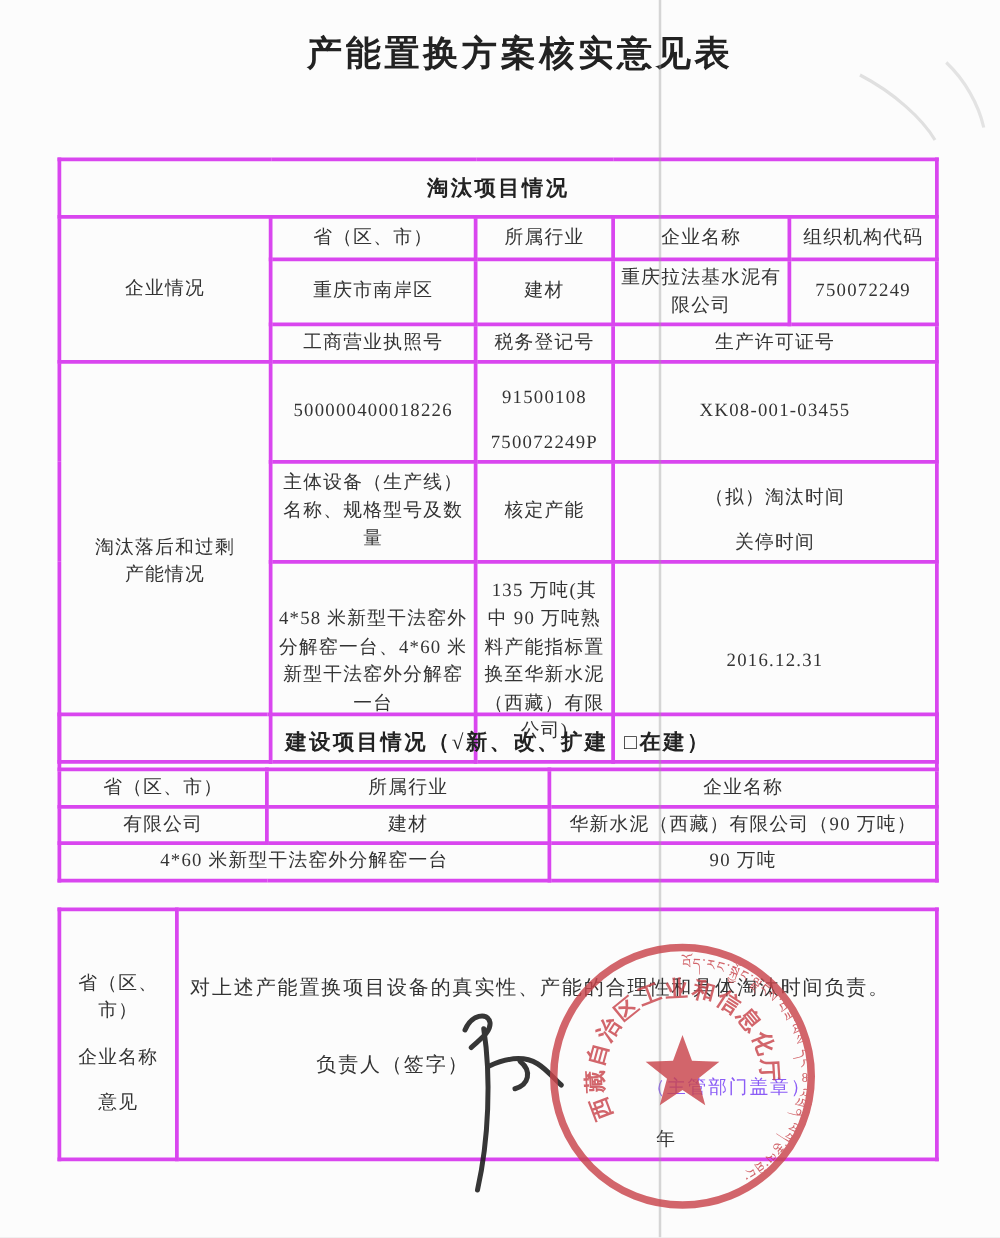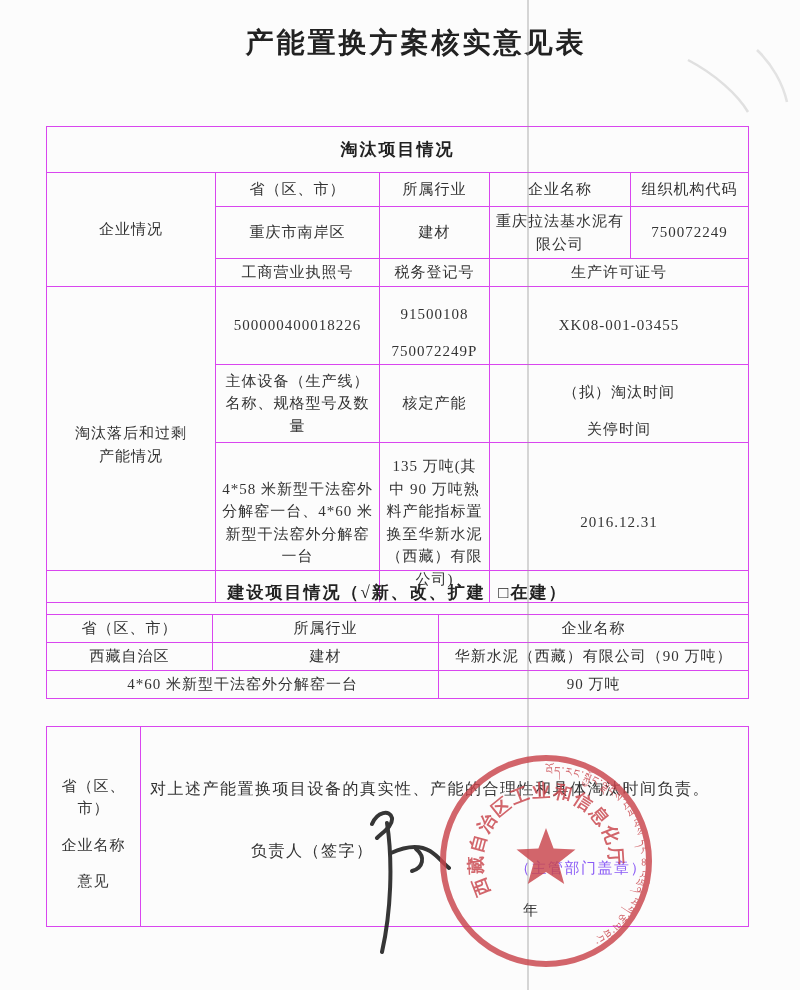--- a/index.html
+++ b/index.html
@@ -9,21 +9,21 @@
     overflow:hidden;margin:0 auto;
   }
   .title{
     position:absolute;top:24px;left:0;width:100%;text-align:center;
     font-size:28px;font-weight:bold;letter-spacing:3px;margin:0;color:#222;padding-left:16px;
   }
   table{
     position:absolute;left:46px;width:702px;border-collapse:collapse;table-layout:fixed;
   }
   td,th{
-    border:1px solid #d946ef;text-align:center;vertical-align:middle;
+    border:3px solid #d946ef;text-align:center;vertical-align:middle;
     font-size:15px;font-weight:normal;letter-spacing:1px;line-height:1.5;
     padding:2px 5px;color:#333;
   }
   th.sec{font-size:17px;font-weight:bold;letter-spacing:2px;color:#222;}
   .bold{font-weight:normal;}
   .line{display:block;margin-top:14px;}
   #t1{top:126px;} #t2{top:570px;} #t3{top:726px;}
   .rowlabel-narrow{padding:0 22px;}
   .verify-cell{position:relative;padding:0;vertical-align:top;text-align:left;}
   .verify-cell .abs{position:absolute;white-space:nowrap;letter-spacing:1.5px;}
@@ -113,21 +113,21 @@
       <th class="sec" colspan="3">
         <span>建设项目情况（</span><span>√</span><span>新、改、扩建</span>&nbsp;&nbsp;<span>□</span><span>在建）</span>
       </th>
     </tr>
     <tr style="height:28px">
       <td>省（区、市）</td>
       <td>所属行业</td>
       <td>企业名称</td>
     </tr>
     <tr style="height:27px">
-      <td>西藏自治区</td>
+      <td>有限公司</td>
       <td>建材</td>
       <td>华新水泥（西藏）有限公司（90 万吨）</td>
     </tr>
     <tr style="height:28px">
       <td colspan="2">4*60 米新型干法窑外分解窑一台</td>
       <td>90 万吨</td>
     </tr>
   </tbody>
     </table>
 

